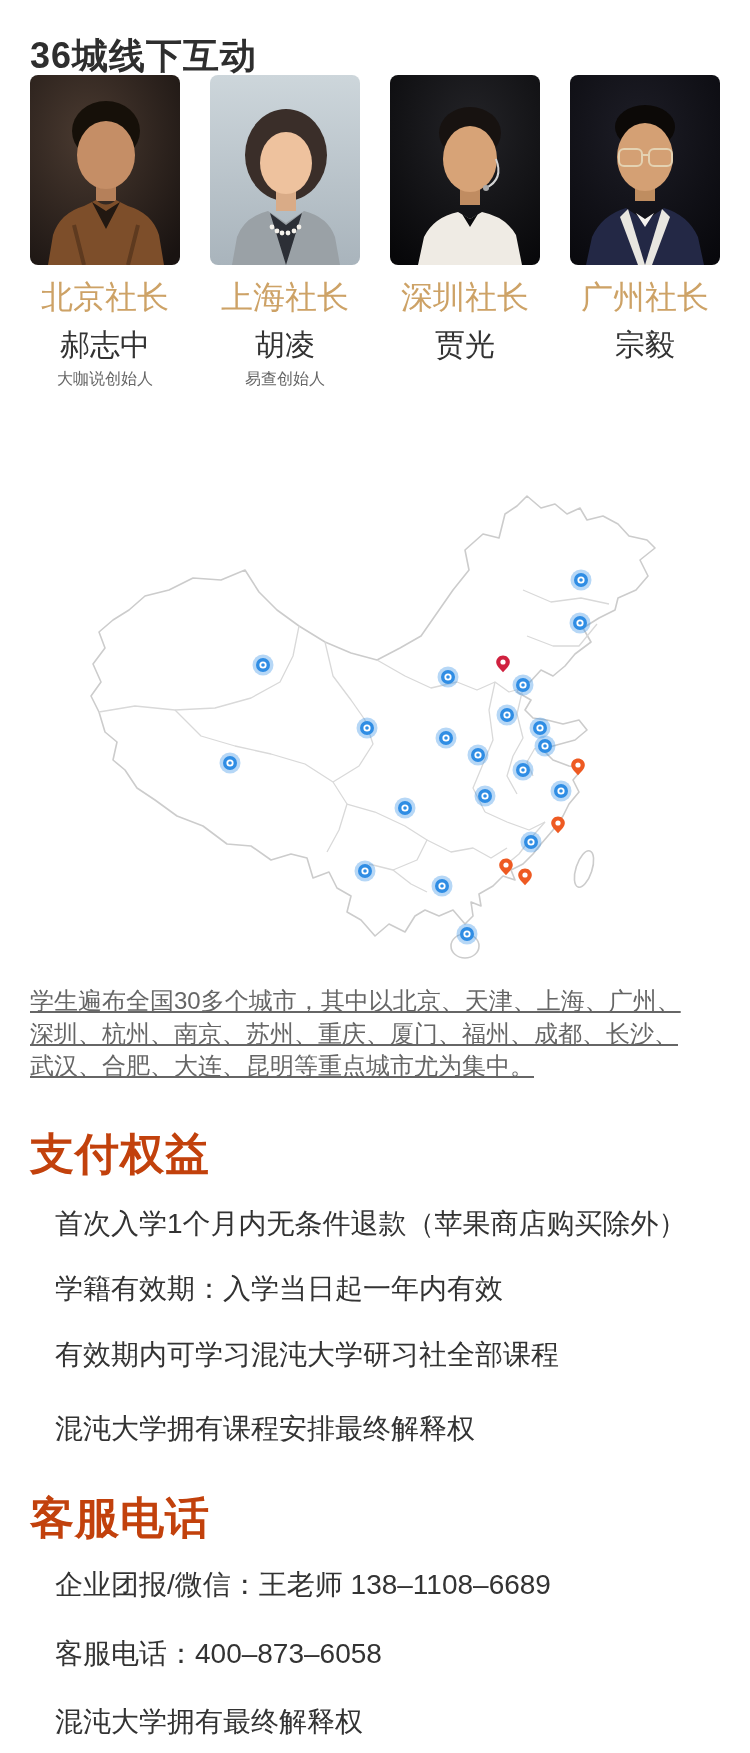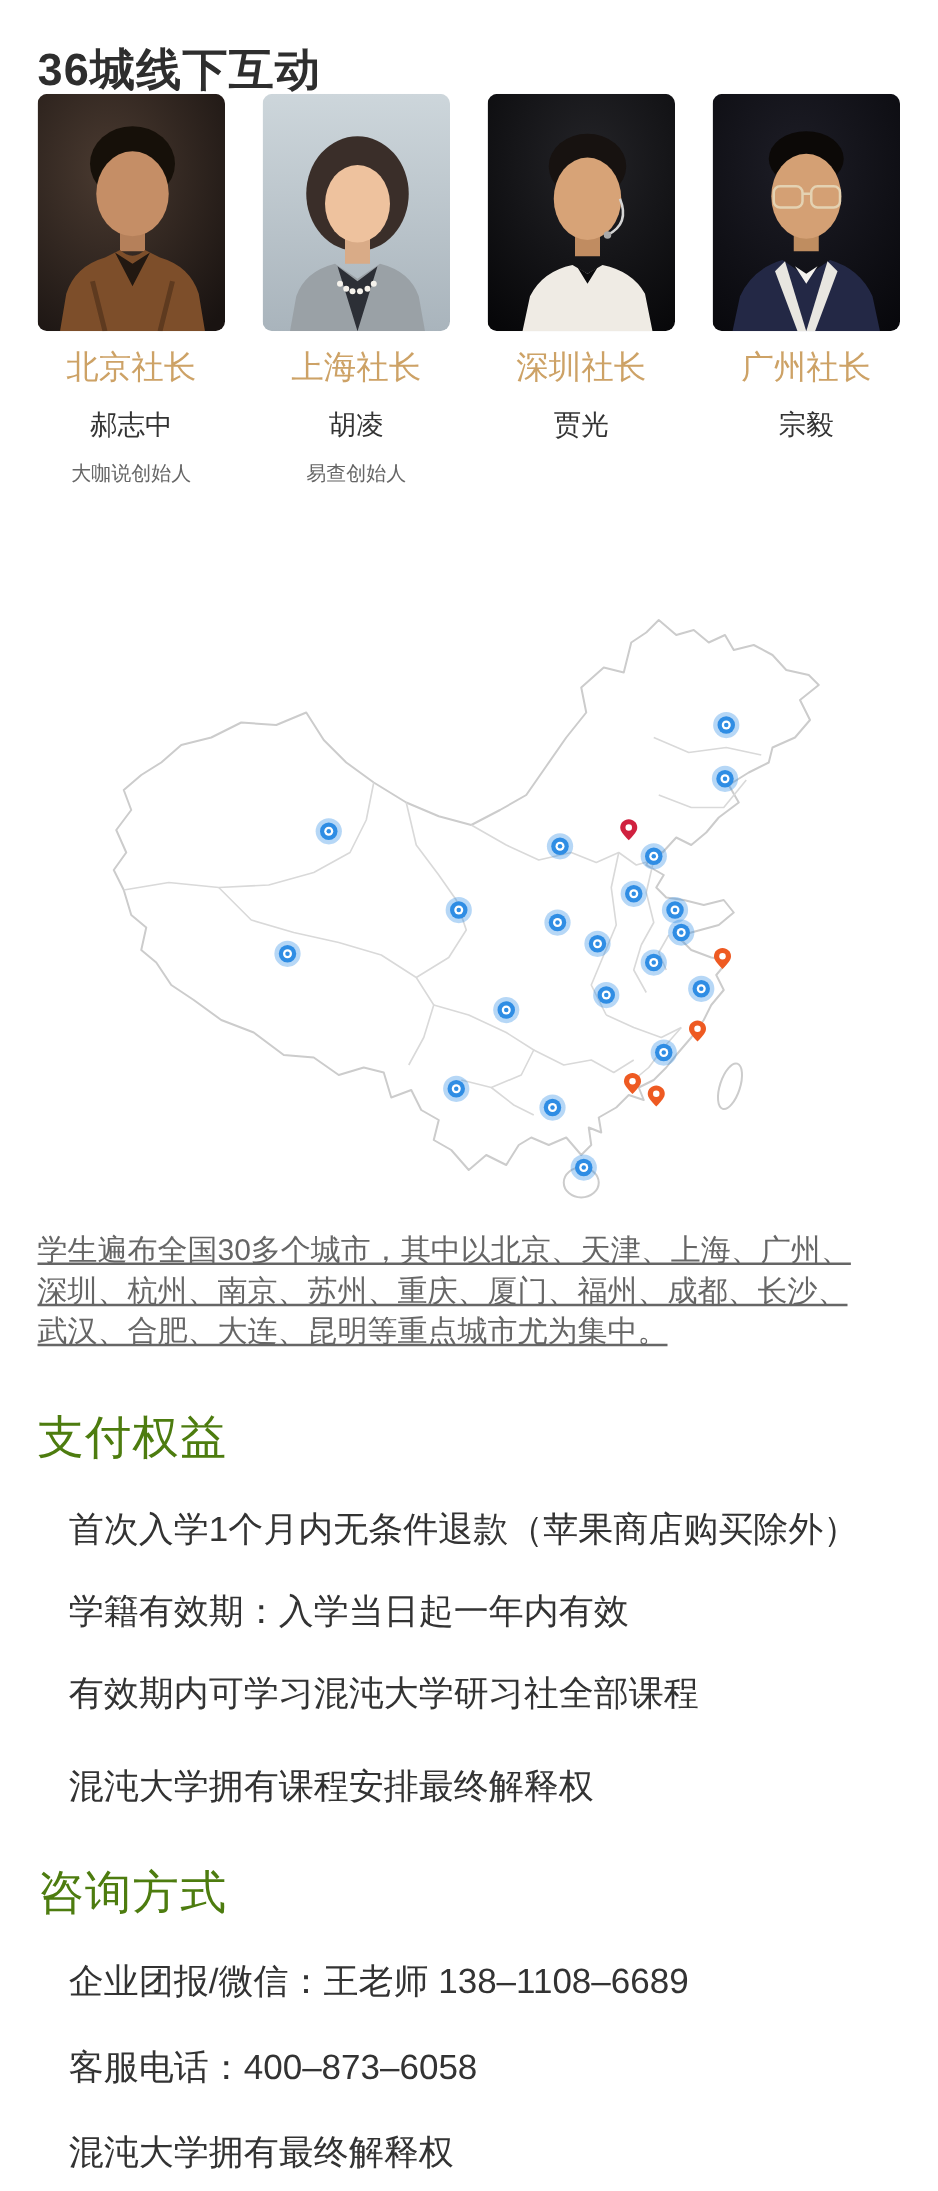--- a/index.html
+++ b/index.html
@@ -4,28 +4,28 @@
 <style>
   html,body{margin:0;padding:0;background:#ffffff;}
   body{width:750px;height:1753px;position:relative;overflow:hidden;
        font-family:"Liberation Sans","DejaVu Sans",sans-serif;}
   .abs{position:absolute;margin-top:28px;}
   .page-title{left:30px;top:4px;font-size:36px;font-weight:700;color:#2e2e2e;letter-spacing:1px;}
   .card{position:absolute;top:75px;width:150px;height:330px;}
   .photo{position:absolute;left:0;top:0;width:150px;height:190px;border-radius:8px;overflow:hidden;}
   .photo svg{display:block;}
   .city-label{position:absolute;top:201px;left:50%;transform:translateX(-50%);
-              white-space:nowrap;font-size:26px;color:#cda266;}
+              white-space:nowrap;font-size:32px;color:#cda266;}
   .p-name{position:absolute;top:250px;left:50%;transform:translateX(-50%);
-          white-space:nowrap;font-size:22px;font-weight:500;color:#333333;}
+          white-space:nowrap;font-size:30px;font-weight:500;color:#333333;}
   .p-desc{position:absolute;top:294px;left:50%;transform:translateX(-50%);
           white-space:nowrap;font-size:16px;color:#666666;}
   #map-wrap{left:75px;top:420px;width:590px;height:515px;}
   .map-paragraph{left:30px;top:957px;width:664px;font-size:24px;line-height:32.5px;color:#666666;text-decoration:underline;}
-  .section-heading{left:30px;font-size:37px;font-weight:400;color:#4d7c0f;letter-spacing:1px;}
+  .section-heading{left:30px;font-size:44px;font-weight:700;color:#c2410c;letter-spacing:1px;}
   .item{left:55px;font-size:28px;color:#333333;white-space:nowrap;}
 </style>
 </head>
 <body>
 
 <div class="abs page-title">36城线下互动</div>
 
 <div class="card" style="left:30px">
   <div class="photo">
     <svg width="150" height="190" viewBox="0 0 150 190">
@@ -312,16 +312,16 @@
 </div>
 
 <div class="abs map-paragraph">学生遍布全国30多个城市，其中以北京、天津、上海、广州、深圳、杭州、南京、苏州、重庆、厦门、福州、成都、长沙、武汉、合肥、大连、昆明等重点城市尤为集中。</div>
 
 <div class="abs section-heading" style="top:1097px">支付权益</div>
 <div class="abs item" style="top:1177px">首次入学1个月内无条件退款（苹果商店购买除外）</div>
 <div class="abs item" style="top:1242px">学籍有效期：入学当日起一年内有效</div>
 <div class="abs item" style="top:1308px">有效期内可学习混沌大学研习社全部课程</div>
 <div class="abs item" style="top:1382px">混沌大学拥有课程安排最终解释权</div>
 
-<div class="abs section-heading" style="top:1461px">咨询方式</div>
+<div class="abs section-heading" style="top:1461px">客服电话</div>
 <div class="abs item" style="top:1538px">企业团报/微信：王老师 138–1108–6689</div>
 <div class="abs item" style="top:1607px">客服电话：400–873–6058</div>
 <div class="abs item" style="top:1675px">混沌大学拥有最终解释权</div>
 
 </body></html>

